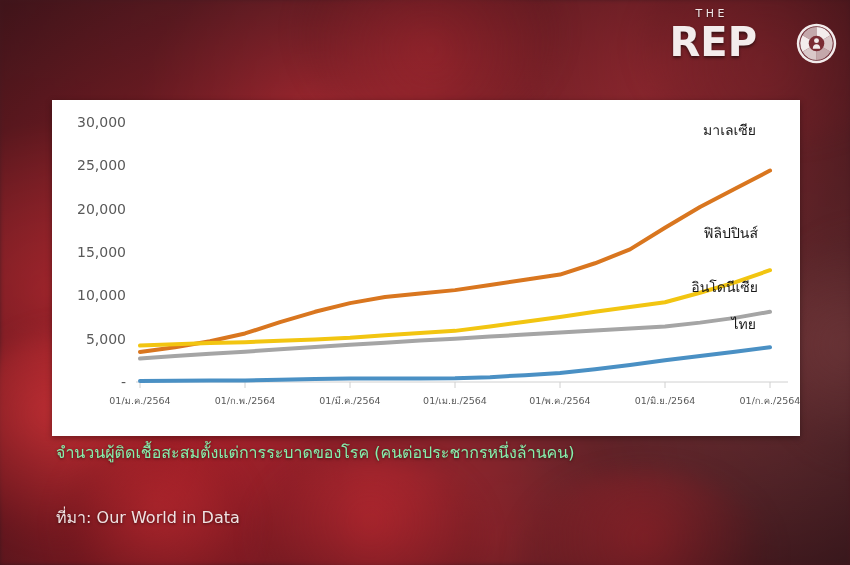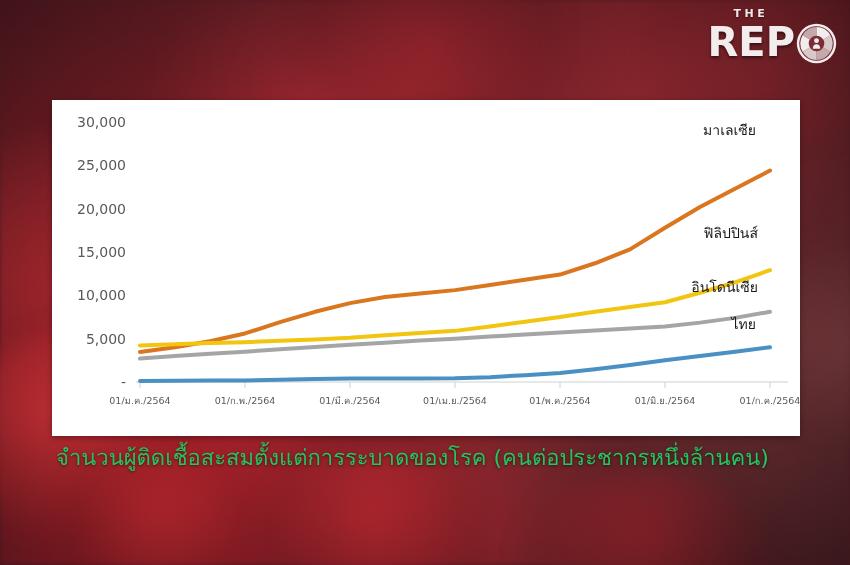--- a/index.html
+++ b/index.html
@@ -60,34 +60,35 @@
     top: 8px;
     display: flex;
     flex-direction: column;
     align-items: flex-start;
     line-height: 1;
     user-select: none;
   }
   .logo-the {
     font-size: 11px;
     letter-spacing: 3.5px;
-    font-weight: bold;
+    font-weight: normal;
     color: #efe7e7;
     margin-left: 26px;
     margin-bottom: 2px;
     text-shadow: 0 1px 2px rgba(0,0,0,0.45);
   }
   .logo-word {
     display: flex;
     align-items: center;
     font-size: 40px;
     font-weight: bold;
     letter-spacing: 0px;
     color: #f3ecec;
     text-shadow: 0 2px 3px rgba(0,0,0,0.5);
+    gap: 38px;
   }
   .logo-word .seg { line-height: 0.95; }
   .aperture {
     width: 41px;
     height: 41px;
     margin: 0 1px;
     position: relative;
     top: 2px;
   }
 
@@ -112,22 +113,22 @@
     font-size: 14px;
     fill: #1a1a1a;
   }
 
   
   .caption {
     position: absolute;
     left: 56px;
     top: 440px;
     width: 790px;
-    font-size: 22px;
-    color: #22c55e;
+    font-size: 16px;
+    color: #86efac;
     text-shadow: 0 1px 3px rgba(0,0,0,0.55);
     white-space: nowrap;
   }
   .source {
     position: absolute;
     left: 56px;
     top: 505px;
     font-size: 16px;
     color: #f0e3e3;
     text-shadow: 0 1px 3px rgba(0,0,0,0.5);
@@ -213,14 +214,15 @@
       <g id="series-labels">
           <text x="704" y="34.53333333333333" text-anchor="end" class="series-label">มาเลเซีย</text>
           <text x="706" y="138.2" text-anchor="end" class="series-label">ฟิลิปปินส์</text>
           <text x="706" y="191.8" text-anchor="end" class="series-label">อินโดนีเซีย</text>
           <text x="704" y="229.33333333333334" text-anchor="end" class="series-label">ไทย</text>
         </g>
     </svg>
   </div>
 
   <div class="caption">จำนวนผู้ติดเชื้อสะสมตั้งแต่การระบาดของโรค (คนต่อประชากรหนึ่งล้านคน)</div>
+  <div class="source">ที่มา: Our World in Data</div>
 
 </div>
 
 </body></html>

